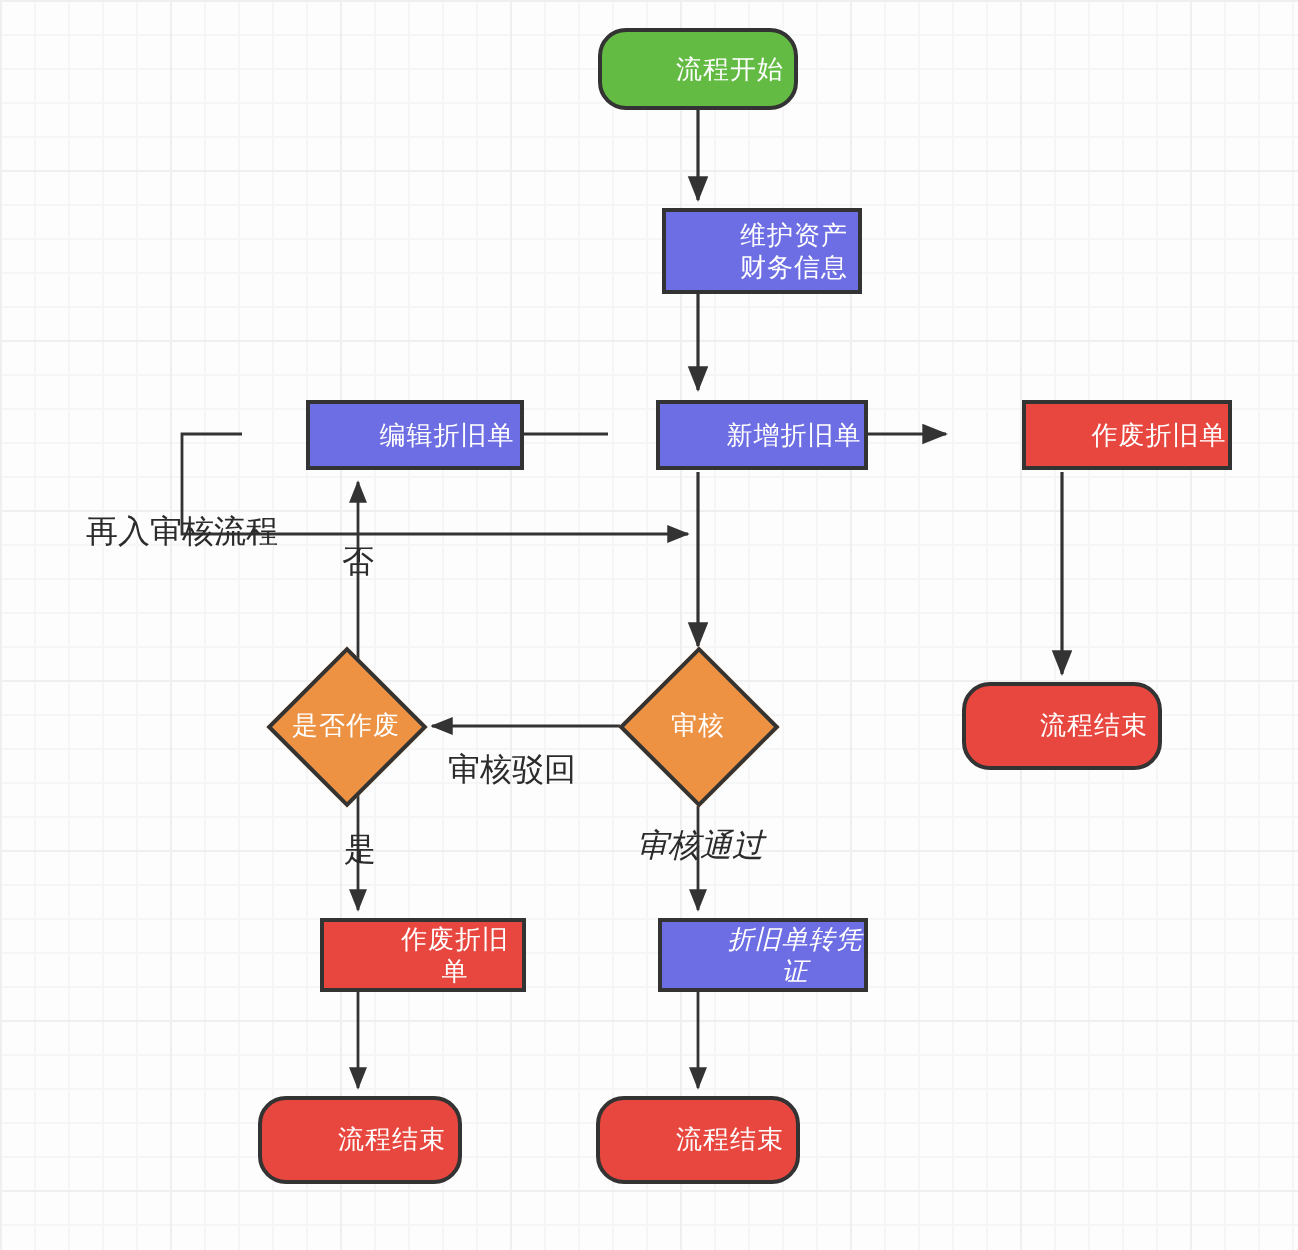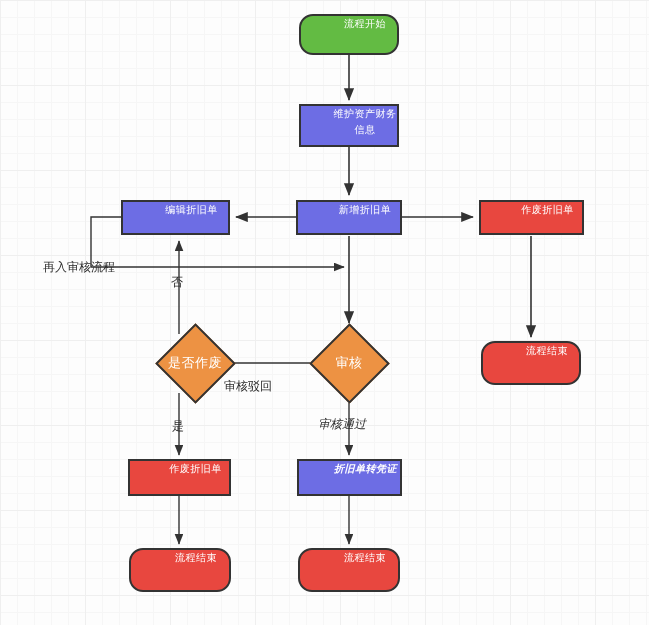--- a/index.html
+++ b/index.html
@@ -29,39 +29,41 @@
     left: 0;
     top: 0;
     width: 649px;
     height: 625px;
     pointer-events: none;
   }
   .node {
     position: absolute;
     box-sizing: border-box;
     display: flex;
+    align-items: center;
     justify-content: center;
     text-align: center;
     color: #ffffff;
-    font-size: 10px;
+    font-size: 13px;
     line-height: 16px;
     letter-spacing: 0.5px;
     border: 2px solid #333333;
     z-index: 3;
     padding-left: 32px;
   }
   .node.terminator {
     border-radius: 14px;
   }
   .node.process {
     border-radius: 0px;
+    margin-left: 32px;
   }
   .node.italic {
     font-style: italic;
-    font-weight: bold;
+    font-weight: normal;
   }
   .diamond-wrap {
     position: absolute;
     z-index: 3;
   }
   .diamond-shape {
     position: absolute;
     left: 50%;
     top: 50%;
     width: 57px;
@@ -82,21 +84,21 @@
     align-items: center;
     justify-content: center;
     color: #ffffff;
     font-size: 13px;
     letter-spacing: 0.5px;
     z-index: 1;
   }
   .edge-label {
     position: absolute;
     color: #2b2b2b;
-    font-size: 12px;
+    font-size: 16px;
     line-height: 14px;
     white-space: nowrap;
     background: transparent;
     z-index: 4;
   }
 </style>
 </head>
 <body>
 
 <div id="canvas">
@@ -152,21 +154,21 @@
   </div>
 
   <div class="node process" style="left:479px; top:200px; width:105px; height:35px; background:#e8473f;">
     <span>作废折旧单</span>
   </div>
 
   <div class="node terminator" style="left:481px; top:341px; width:100px; height:44px; background:#e8473f;">
     <span>流程结束</span>
   </div>
 
-  <div class="diamond-wrap" style="left:145px; top:323px; width:100px; height:80px;">
+  <div class="diamond-wrap" style="left:123px; top:323px; width:100px; height:80px;">
     <div class="diamond-shape" style="background:#ed9243;"></div>
     <div class="diamond-label">是否作废</div>
   </div>
 
   <div class="diamond-wrap" style="left:309px; top:323px; width:80px; height:80px;">
     <div class="diamond-shape" style="background:#ed9243;"></div>
     <div class="diamond-label">审核</div>
   </div>
 
   <div class="node process" style="left:128px; top:459px; width:103px; height:37px; background:#e8473f;">

